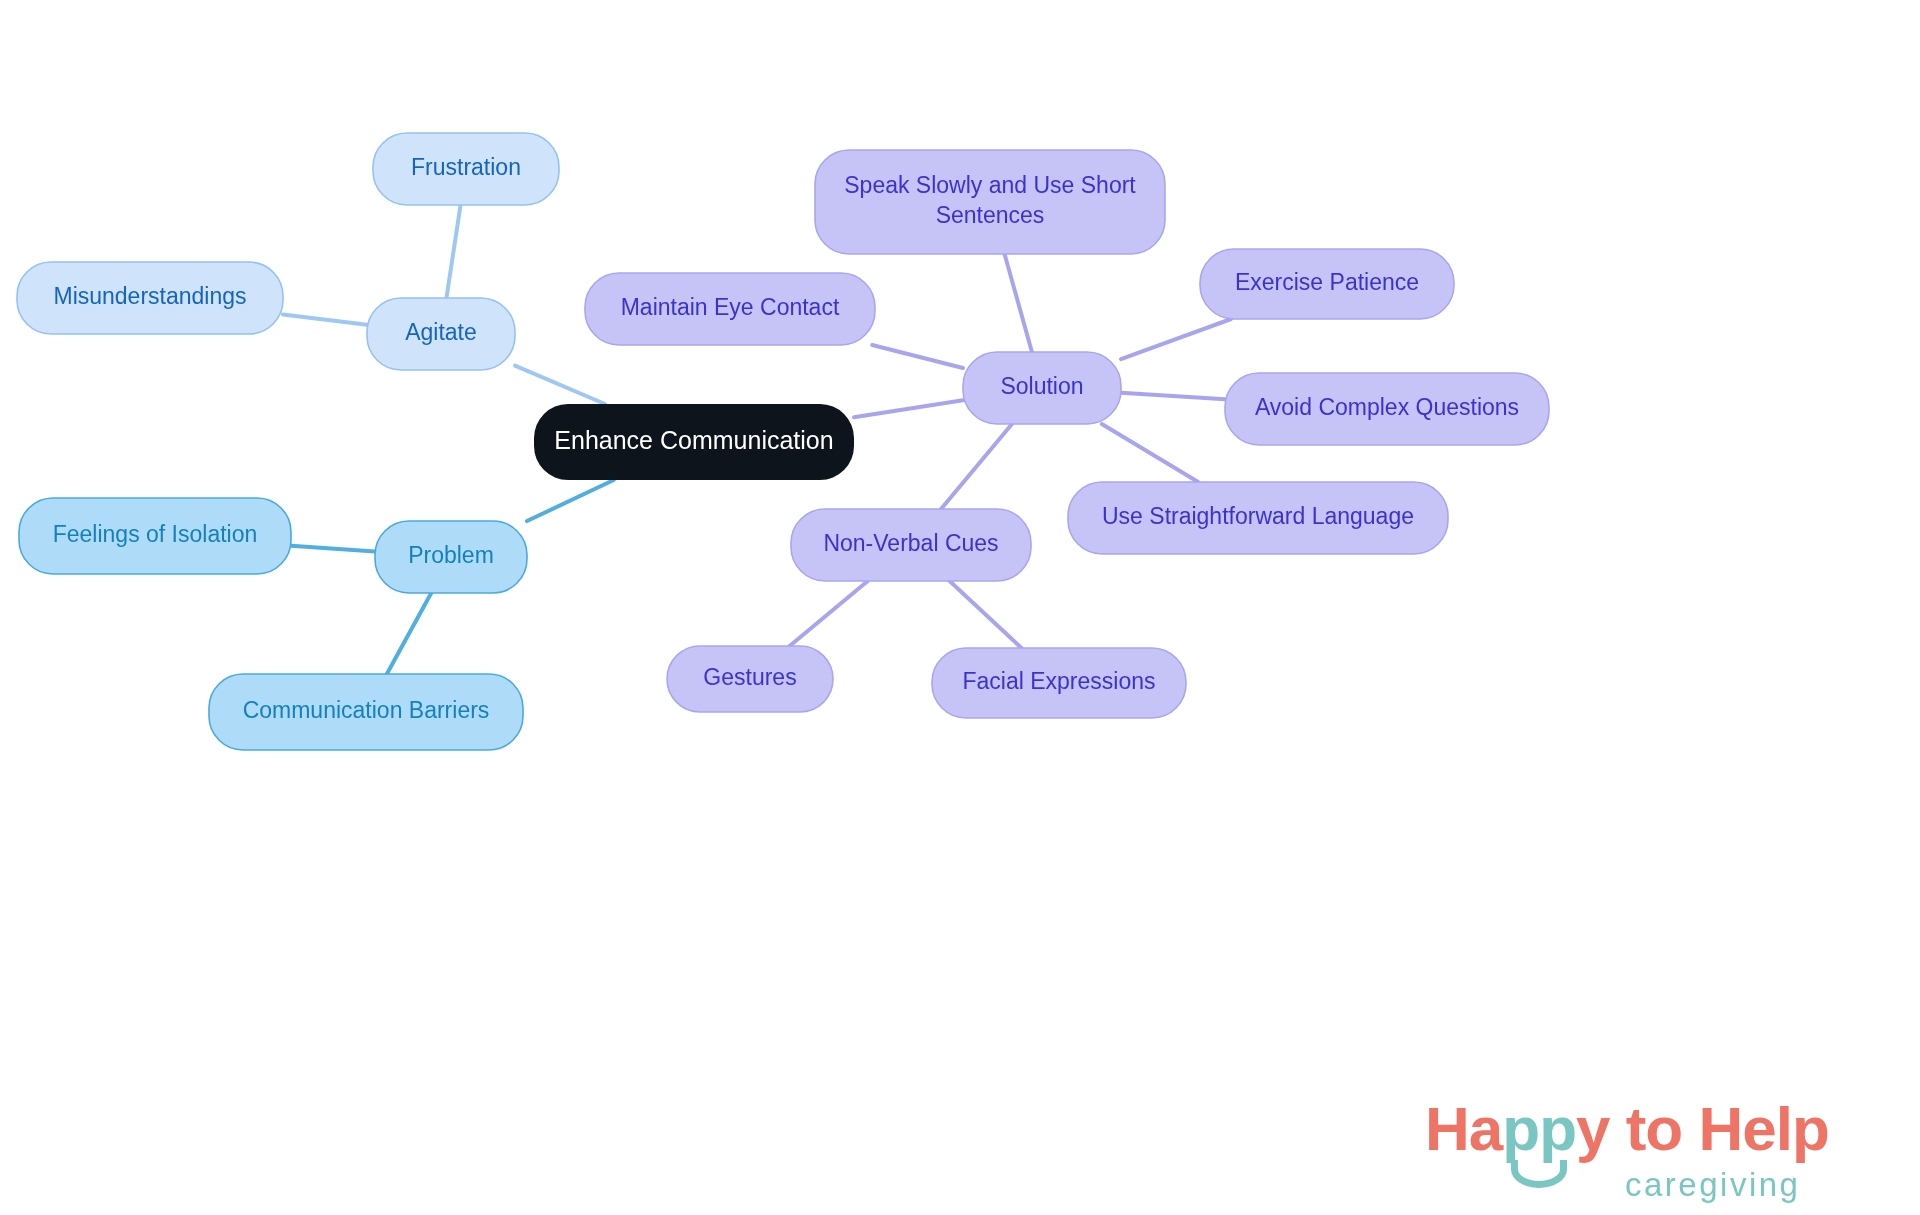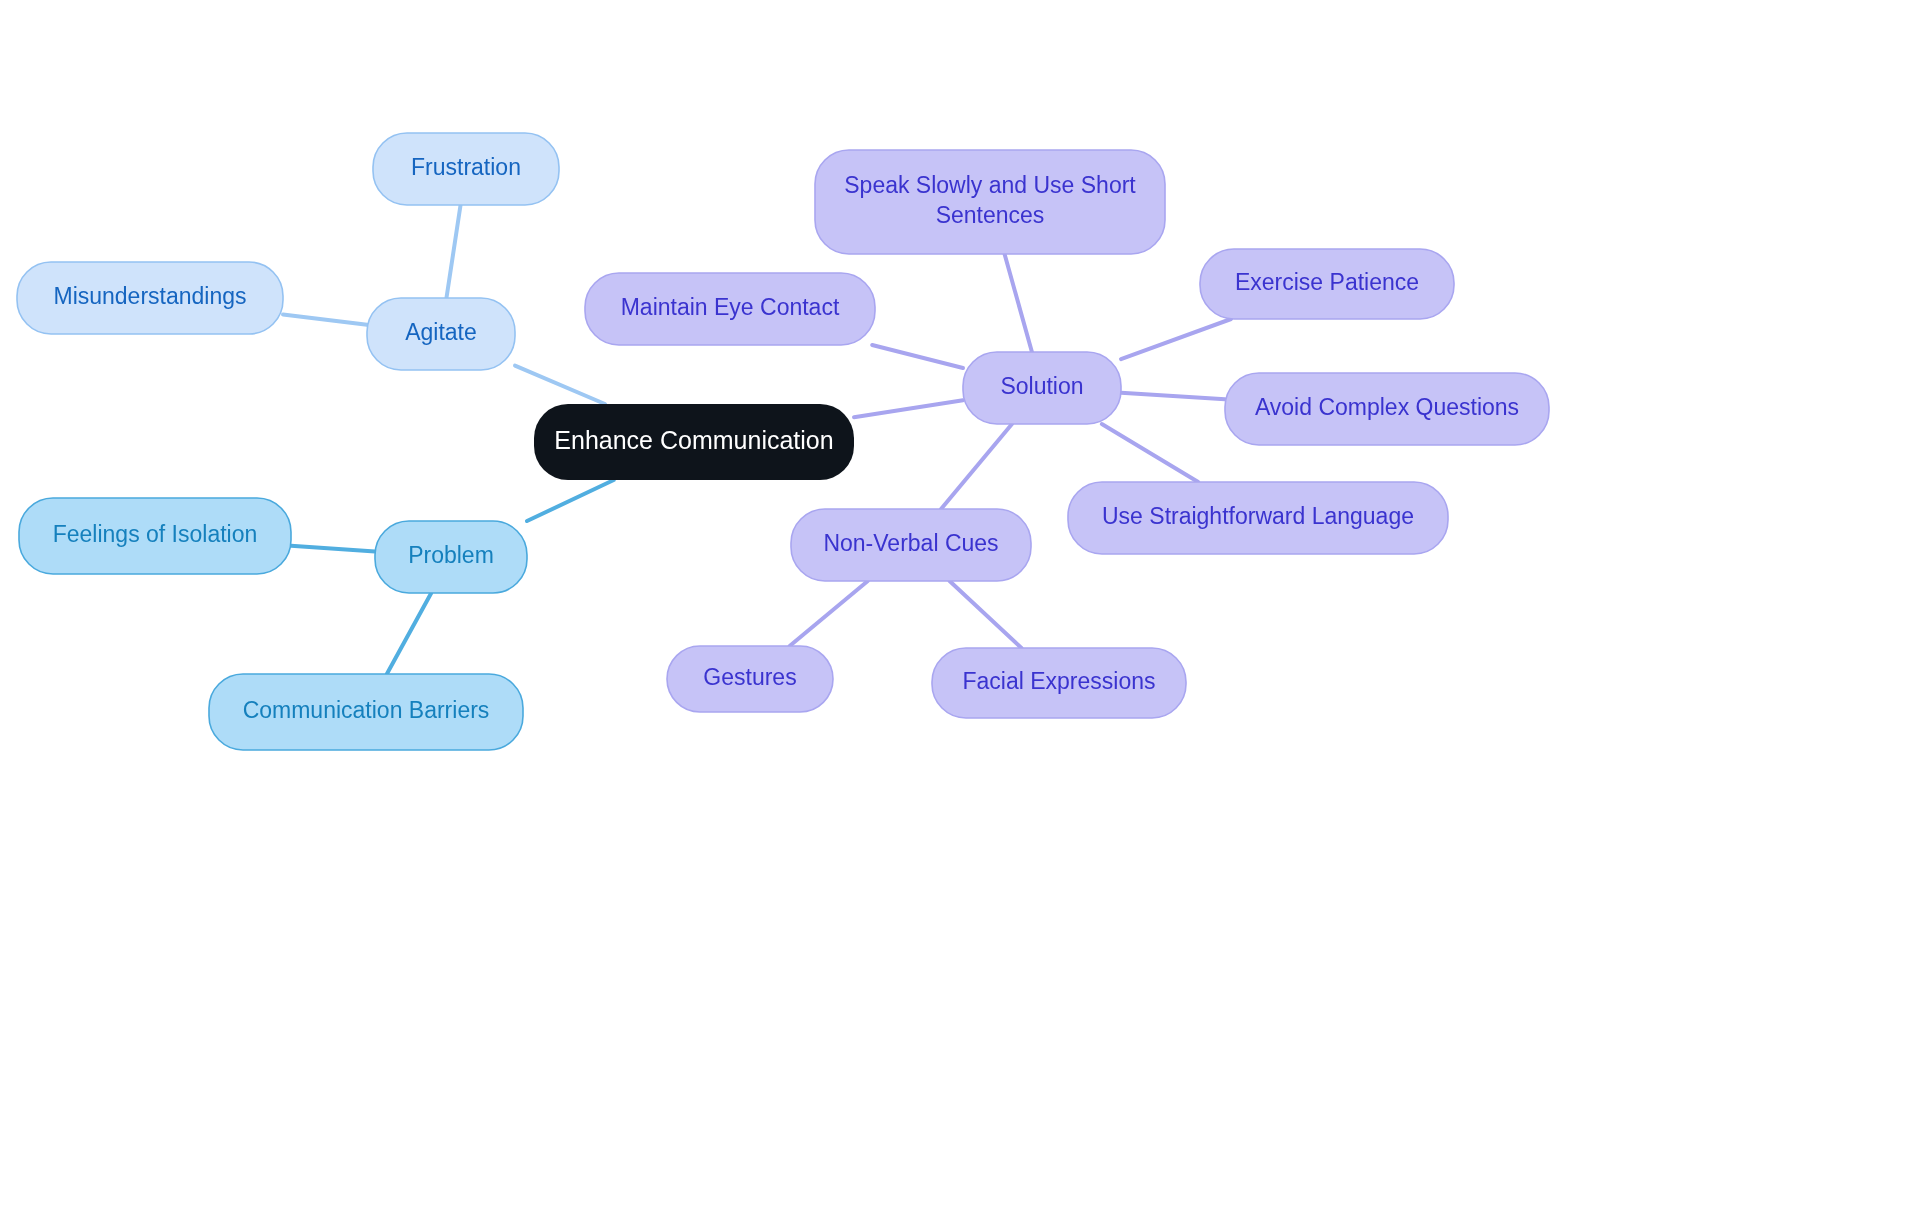--- a/index.html
+++ b/index.html
@@ -160,13 +160,18 @@
           <rect x="667" y="646" width="166" height="66" rx="33" ry="33" fill="#c6c3f7" stroke="#a9a6f0" stroke-width="1.6"></rect>
           <text class="node-label" x="750" fill="#3a33cf" font-size="23"><tspan x="750" y="679">Gestures</tspan></text>
         </g>
         <g>
           <rect x="932" y="648" width="254" height="70" rx="34" ry="34" fill="#c6c3f7" stroke="#a9a6f0" stroke-width="1.6"></rect>
           <text class="node-label" x="1059" fill="#3a33cf" font-size="23"><tspan x="1059" y="683">Facial Expressions</tspan></text>
         </g>
       </g>
   </svg>
 
+  <div id="brand-logo">
+    <div class="logo-wordmark"><span class="logo-coral">Ha</span><span class="logo-teal">pp</span><span class="logo-coral">y to Help</span></div>
+    <div class="logo-smile"></div>
+    <div class="logo-sub">caregiving</div>
+  </div>
 </div>
 
 </body></html>

